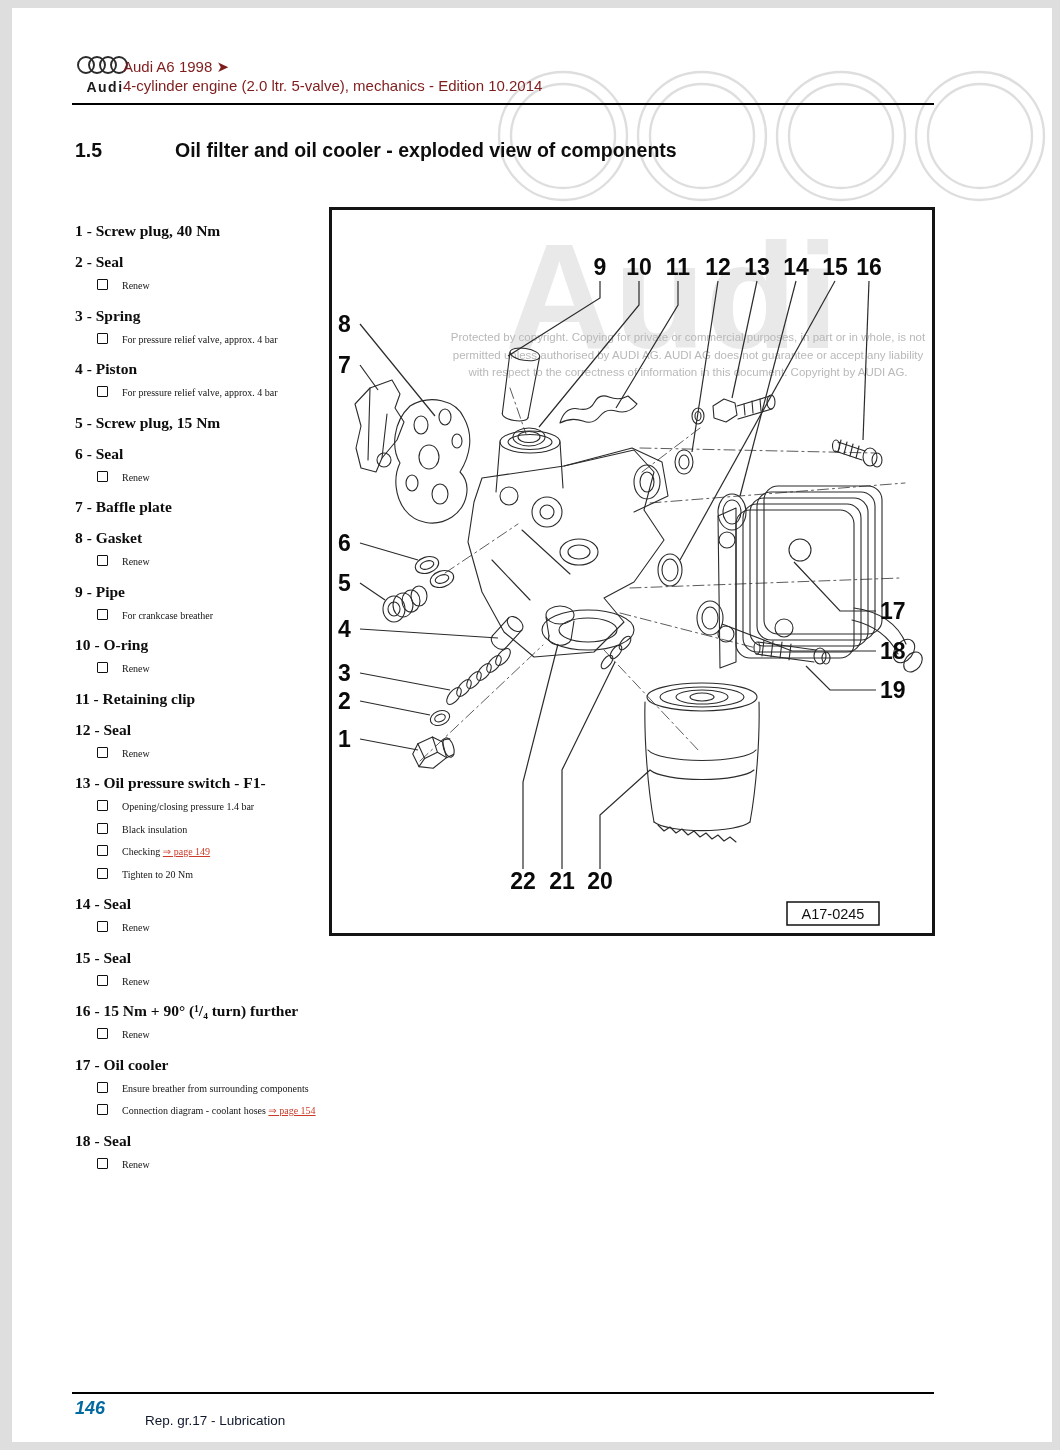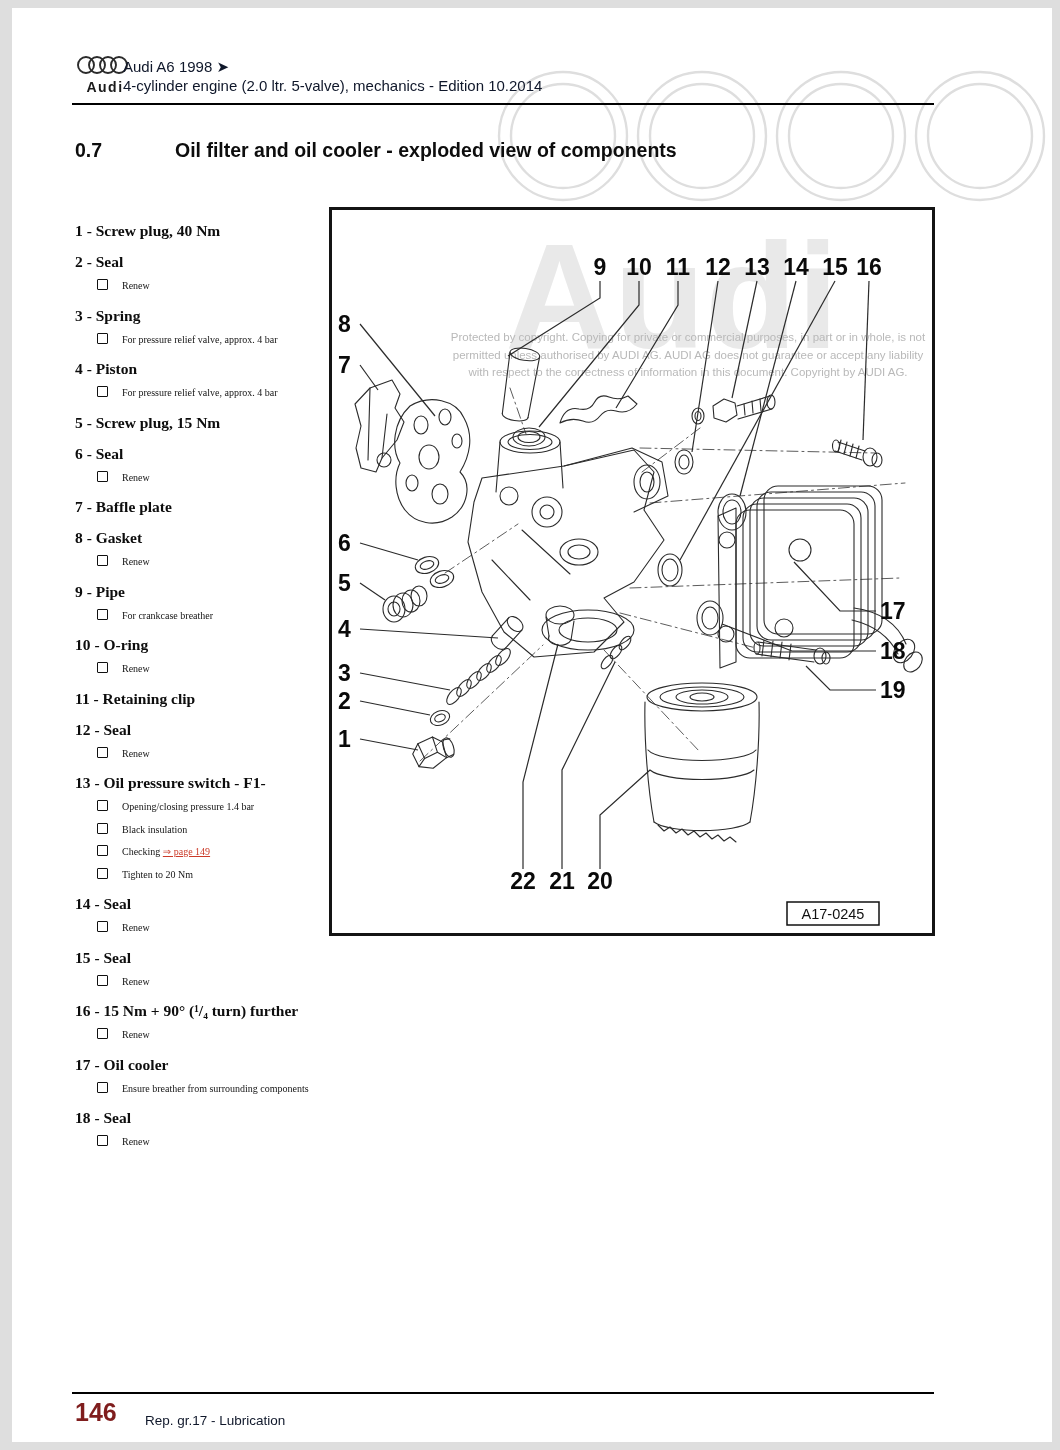--- a/index.html
+++ b/index.html
@@ -9,42 +9,42 @@
     font-family:"Liberation Sans","DejaVu Sans",sans-serif;
     color:#111;
   }
   .page{position:absolute;left:12px;top:8px;width:1040px;height:1434px;background:#ffffff;}
   
   .rings-wm{position:absolute;left:478px;top:50px;z-index:0;}
   
   .header{position:absolute;left:0;top:0;width:100%;z-index:2;}
   .brand{position:absolute;left:58px;top:46px;width:70px;text-align:center;}
   .brand-word{font-weight:bold;font-size:14px;letter-spacing:1.5px;margin-top:-1px;color:#1a1a1a;}
-  .header-text{position:absolute;left:111px;top:49px;font-size:15px;line-height:19px;color:#0f172a;}
+  .header-text{position:absolute;left:111px;top:49px;font-size:15px;line-height:19px;color:#7f1d1d;}
   .header-rule{position:absolute;left:60px;top:95px;width:862px;border-top:2px solid #000;}
   
   .heading{position:absolute;left:63px;top:131px;font-size:19.5px;font-weight:bold;z-index:2;color:#0d0d0d;}
   .heading-num{display:inline-block;width:100px;}
   
   .content{position:absolute;left:63px;top:190px;width:860px;z-index:1;}
   .diagram{
     float:right;width:600px;height:723px;border:3px solid #141414;
     margin:9px 0 14px 16px;position:relative;background:#fff;
   }
   .diagram svg{display:block;}
   svg text{font-family:"Liberation Sans","DejaVu Sans",sans-serif;}
   .parts-list{padding-top:12px;font-family:Liberation Serif, serif;}
   .part-title{font-size:15.5px;font-weight:bold;line-height:20px;margin-top:11px;color:#0d0d0d;}
   .part-sub{display:flex;margin-top:5px;line-height:17.5px;font-size:10px;padding-left:22px;}
   .cb{flex:0 0 11px;width:11px;height:11px;border:1.7px solid #111;border-radius:1px;margin:2px 14px 0 0;box-sizing:border-box;}
   .sub-text{color:#141414;}
   a.plink{color:var(--link-color,#cb3a28);text-decoration:underline;margin-top:8px;}
   
   .footer-rule{position:absolute;left:60px;top:1384px;width:862px;border-top:2px solid #000;z-index:2;}
-  .page-num{position:absolute;left:63px;top:1390px;font-size:25px;font-weight:bold;z-index:2;color:#7f1d1d;}
+  .page-num{position:absolute;left:63px;top:1390px;font-size:18px;font-weight:bold;z-index:2;color:#0369a1;font-style:italic;}
   .footer-sec{position:absolute;left:133px;top:1405px;font-size:13.5px;z-index:2;color:#0f172a;}
 </style>
 </head>
 <body>
 
 <div class="page">
 
   <svg class="rings-wm" width="560" height="150">
     <g fill="none" stroke="#dedede" stroke-width="2.4">
       <circle cx="73" cy="78" r="64"></circle>
@@ -71,21 +71,21 @@
       <div class="brand-word">Audi</div>
     </div>
     <div class="header-text">
       <div>Audi A6 1998 ➤</div>
       <div>4-cylinder engine (2.0 ltr. 5-valve), mechanics - Edition 10.2014</div>
     </div>
     <div class="header-rule"></div>
   </div>
 
   <div class="heading">
-    <span class="heading-num">0.7</span><span>Oil filter and oil cooler - exploded view of components</span>
+    <span class="heading-num">1.5</span><span>Oil filter and oil cooler - exploded view of components</span>
   </div>
 
   <div class="content">
 
     <div class="diagram">
       <svg width="600" height="723" viewBox="0 0 600 723">
 
         <g id="wm-layer">
             <text x="340" y="138" text-anchor="middle" font-size="150" font-weight="bold" fill="#e9e9e9">Audi</text>
             <text x="356" y="131" text-anchor="middle" font-size="11.5" fill="#b9b9b9">Protected by copyright. Copying for private or commercial purposes, in part or in whole, is not</text>
@@ -437,20 +437,24 @@
             <span class="cb"></span>
             <span class="sub-text">Renew</span>
           </div>
         </div>
         <div class="part-item">
           <div class="part-title">17 - Oil cooler</div>
           <div class="part-sub">
             <span class="cb"></span>
             <span class="sub-text">Ensure breather from surrounding components</span>
           </div>
+          <div class="part-sub">
+            <span class="cb"></span>
+            <span class="sub-text">Connection diagram - coolant hoses <a class="plink" href="#">⇒ page 154</a></span>
+          </div>
         </div>
         <div class="part-item">
           <div class="part-title">18 - Seal</div>
           <div class="part-sub">
             <span class="cb"></span>
             <span class="sub-text">Renew</span>
           </div>
         </div>
       </div>
   </div>

